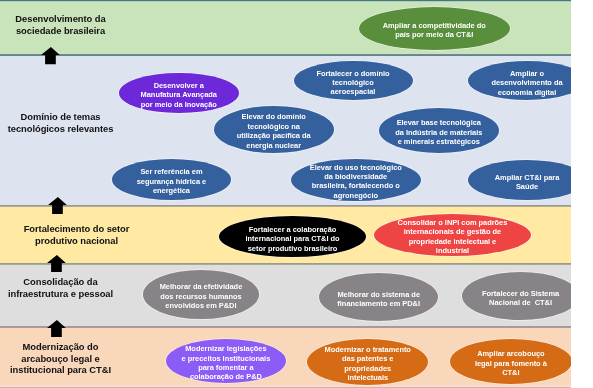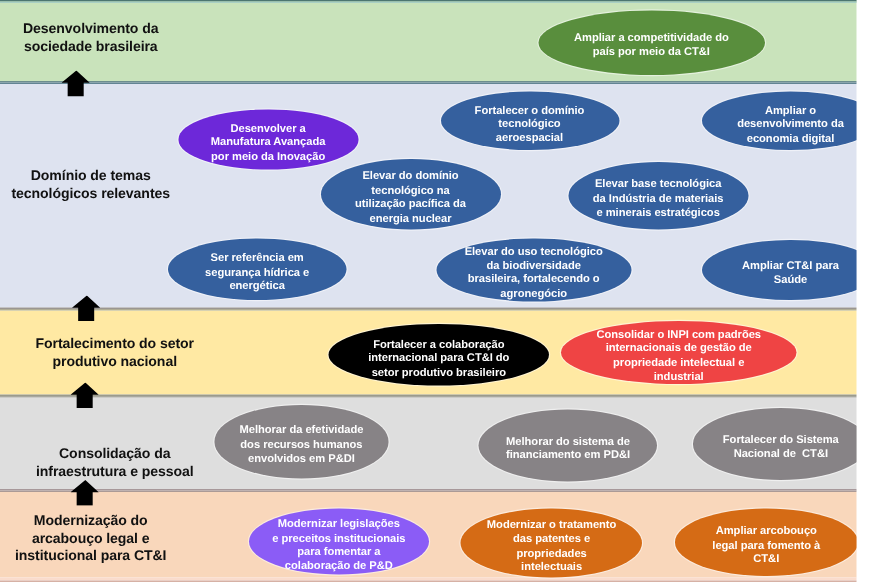--- a/index.html
+++ b/index.html
@@ -58,21 +58,21 @@
   <svg class="arrow" style="left:46.8px;top:254.9px;" width="18.8" height="17.2" viewBox="0 0 18.8 17.2">
     <path d="M9.9 0 L18.8 8.1 L14.8 8.1 L14.8 17.2 L4.1 17.2 L4.1 8.1 L0 8.1 Z" fill="#000000"></path>
   </svg>
   <svg class="arrow" style="left:47.2px;top:319.7px;" width="18.8" height="17.2" viewBox="0 0 18.8 17.2">
     <path d="M9.9 0 L18.8 8.1 L14.8 8.1 L14.8 17.2 L4.1 17.2 L4.1 8.1 L0 8.1 Z" fill="#000000"></path>
   </svg>
 
   <div class="label" style="left:0px;top:13px;width:121px;">Desenvolvimento da<br>sociedade brasileira</div>
   <div class="label" style="left:0px;top:111px;width:121px;">Domínio de temas<br>tecnológicos relevantes</div>
   <div class="label" style="left:16px;top:223px;width:121px;">Fortalecimento do setor<br>produtivo nacional</div>
-  <div class="label" style="left:0px;top:296px;width:121px;margin-left:16px;">Consolidação da<br>infraestrutura e pessoal</div>
+  <div class="label" style="left:0px;top:276px;width:121px;">Consolidação da<br>infraestrutura e pessoal</div>
   <div class="label" style="left:0px;top:341px;width:121px;">Modernização do<br>arcabouço legal e<br>institucional para CT&amp;I</div>
 
   <div class="ell" style="left:358.5px;top:6.5px;width:151.5px;height:43px;background:#598e3d;">
     <div class="txt">Ampliar a competitividade do<br>país por meio da CT&amp;I</div>
   </div>
 
   <div class="ell" style="left:119px;top:61.3px;width:119.5px;height:39.4px;background:#6d28d9;margin-top:12px;">
     <div class="txt">Desenvolver a<br>Manufatura Avançada<br>por meio da Inovação</div>
   </div>
   <div class="ell" style="left:293.5px;top:61px;width:119px;height:39.4px;background:#35609e;">

